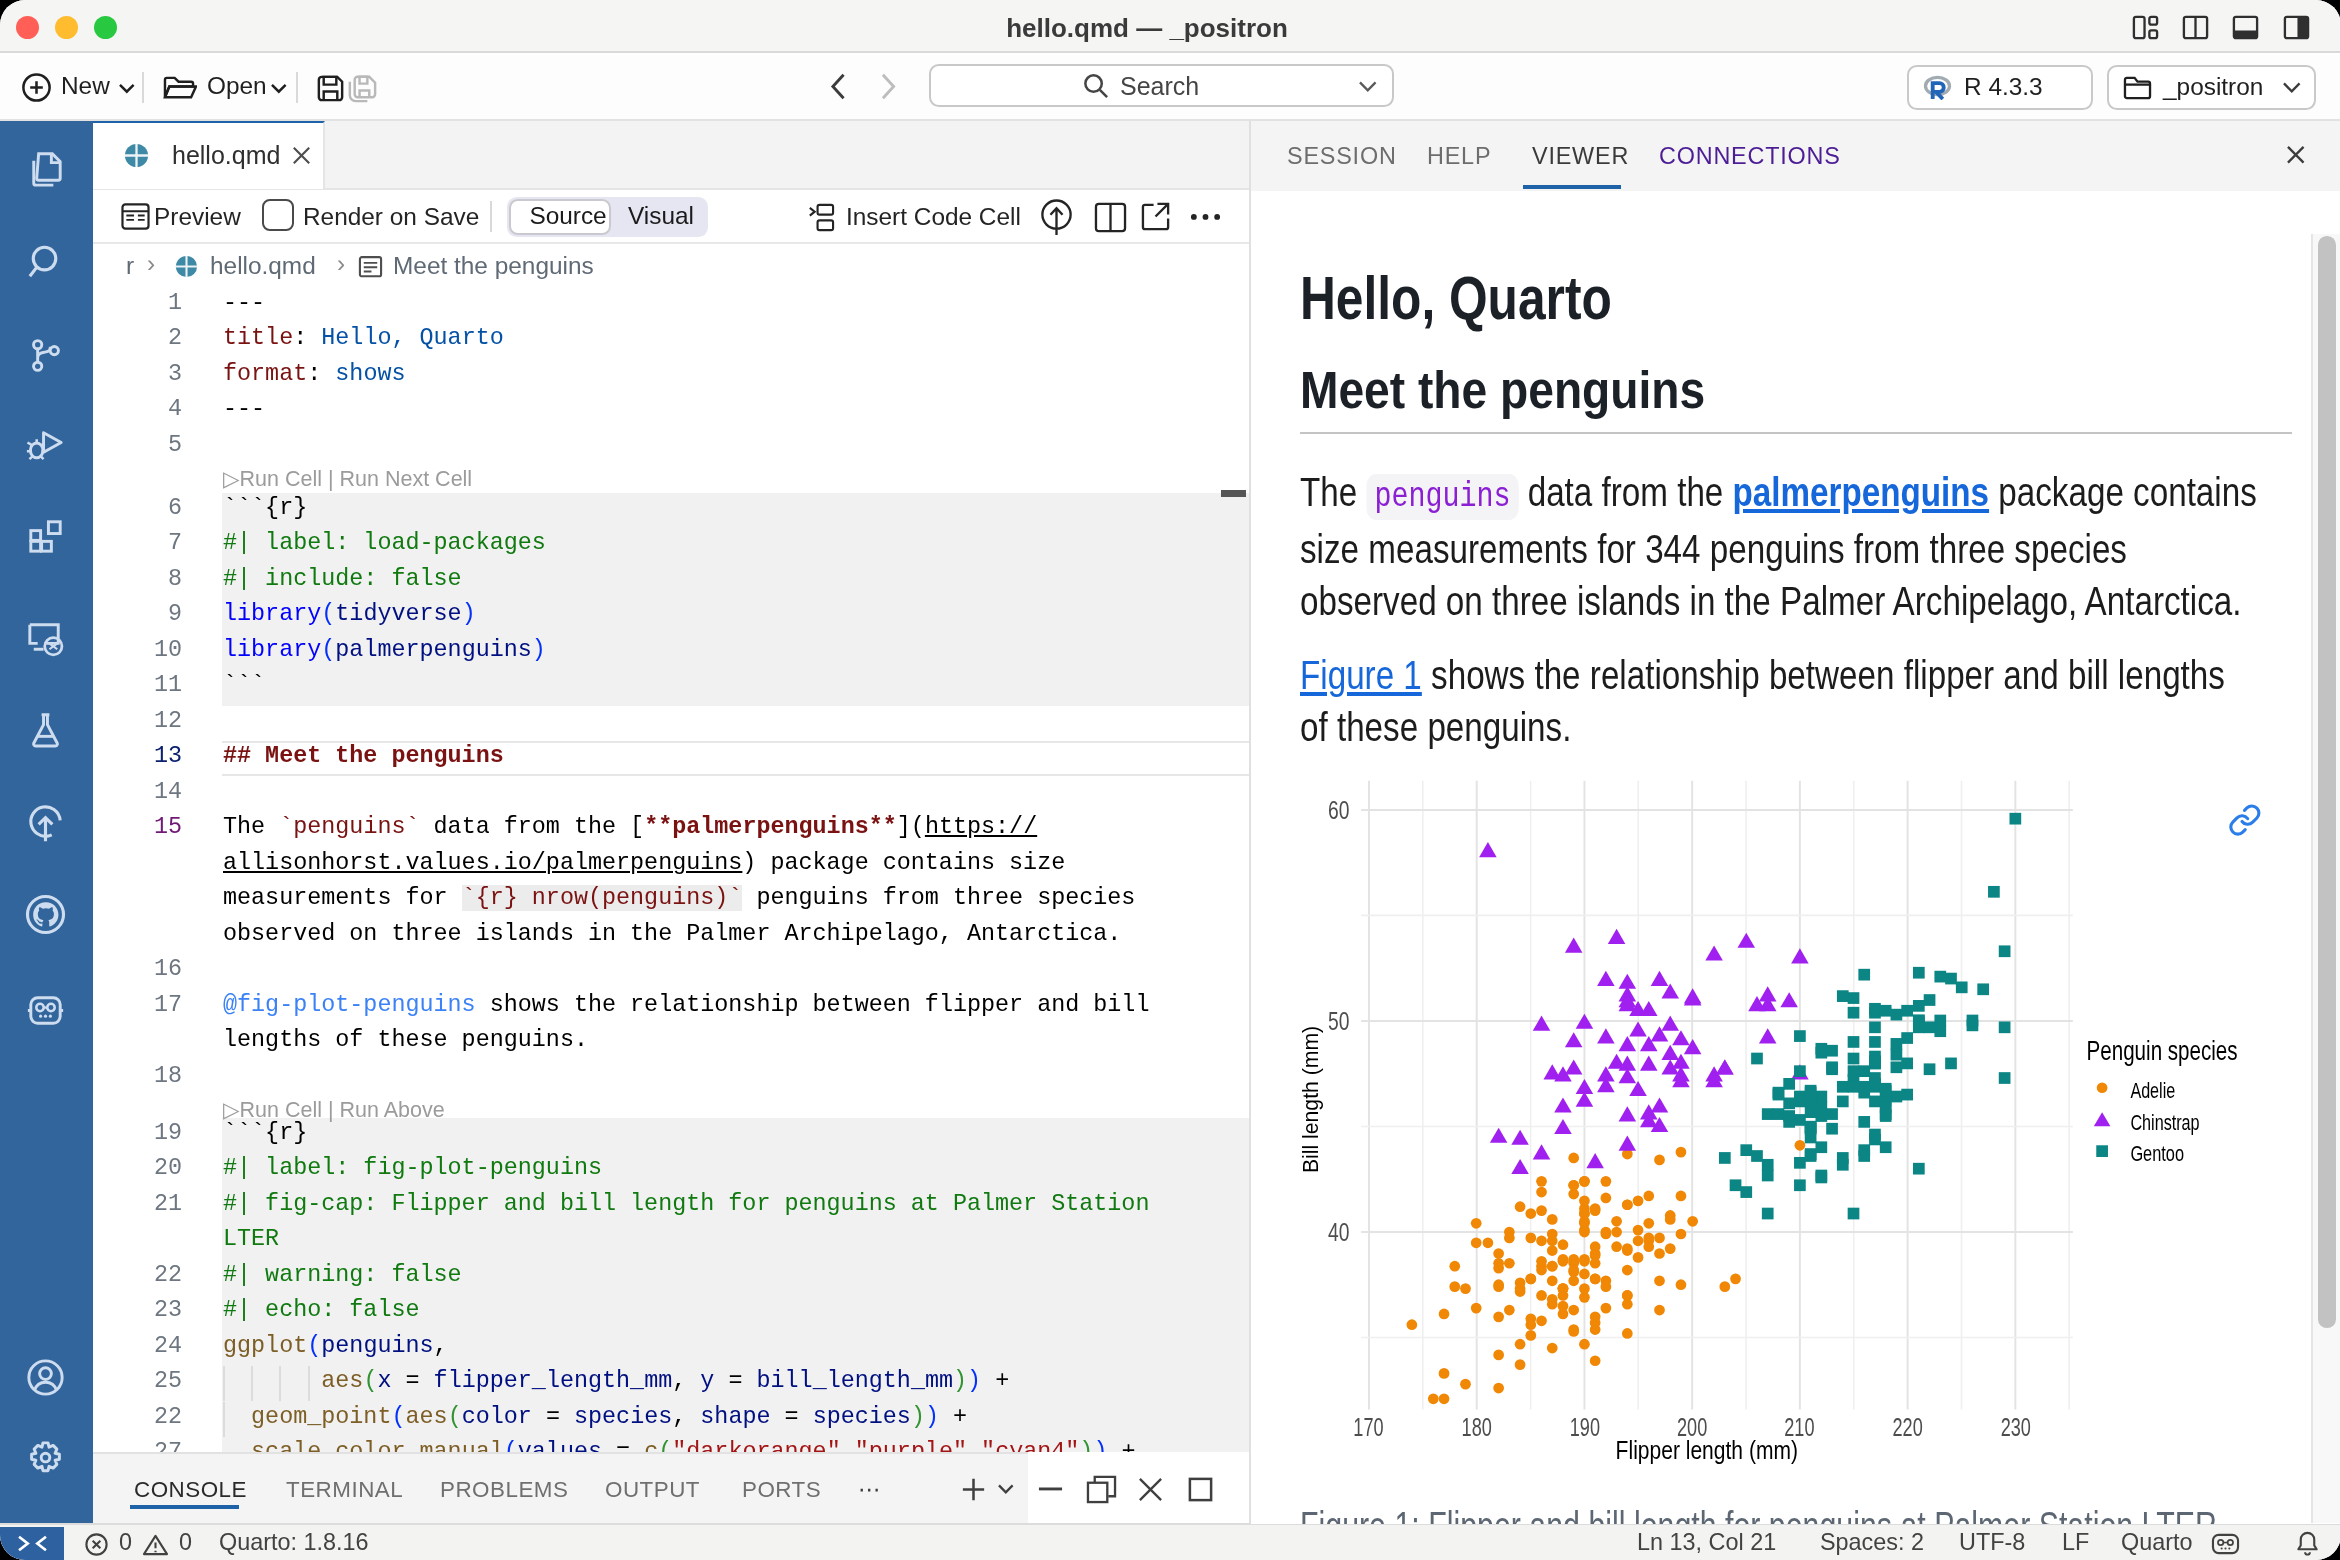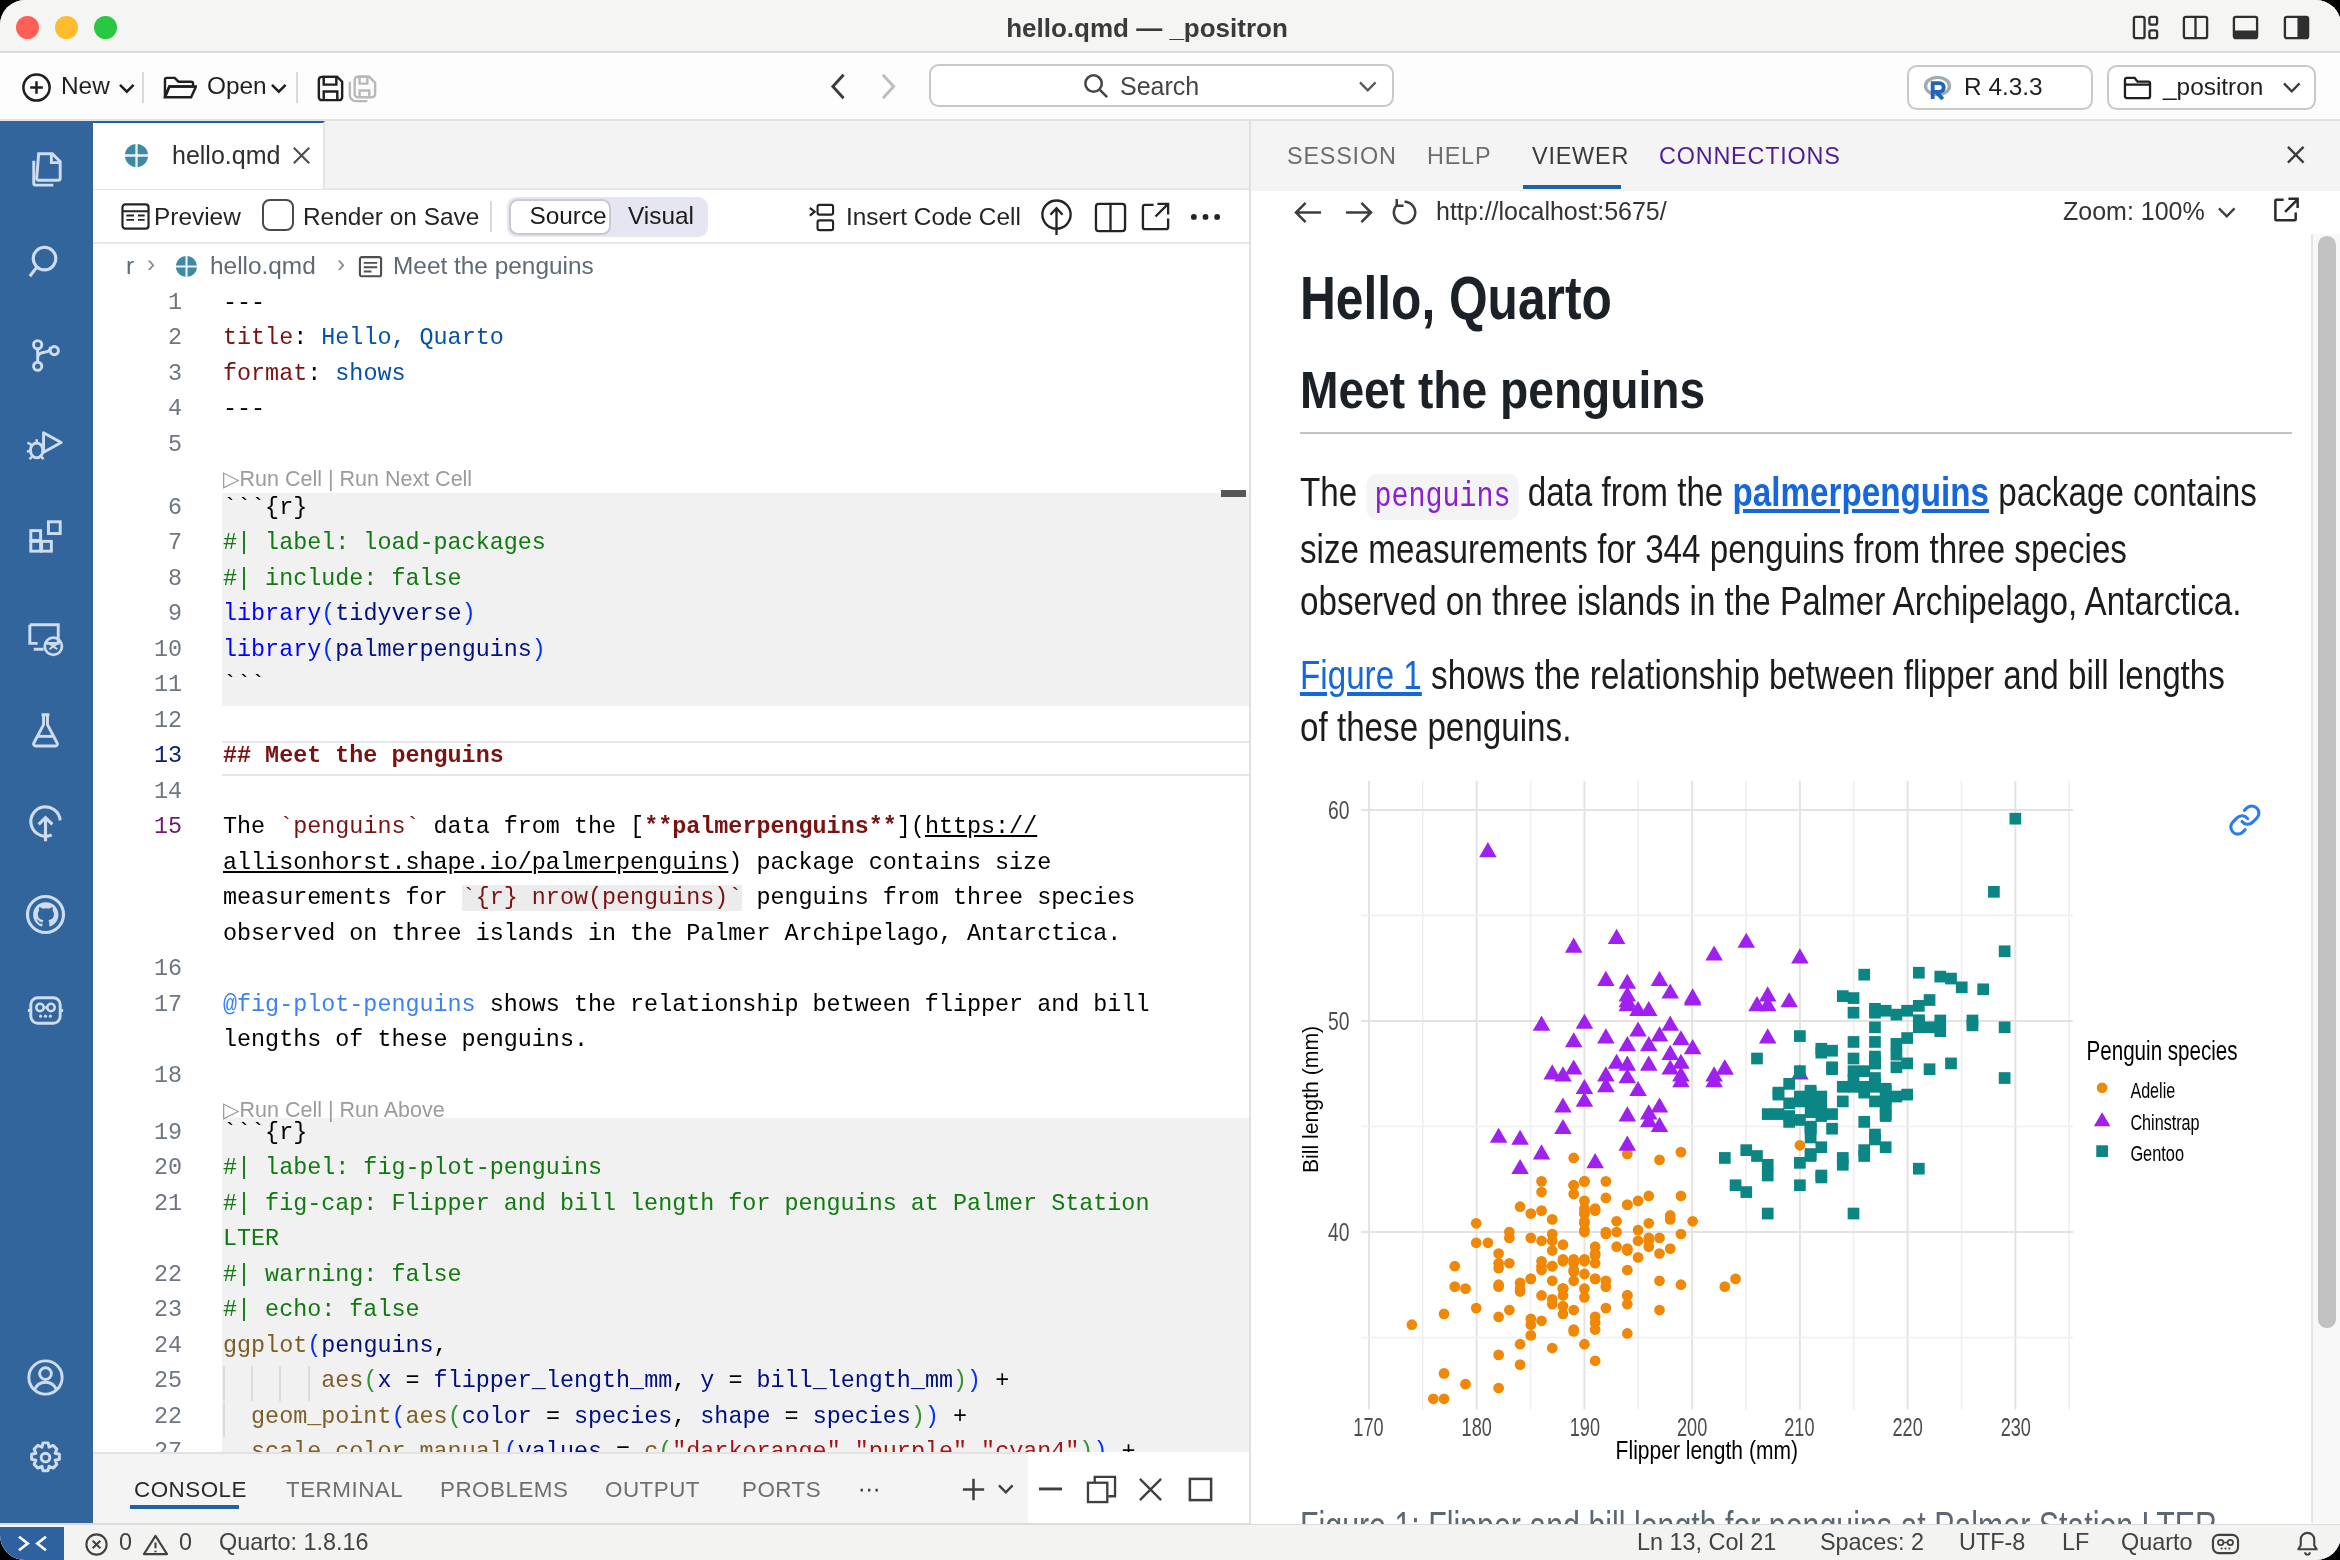--- a/index.html
+++ b/index.html
@@ -300,21 +300,21 @@
 <div class="ln" style="top:348px;color:#6e7781">10</div>
 <div class="row" style="top:348px"><span class="bl">library</span><span class="b1">(</span><span class="nv">palmerpenguins</span><span class="b1">)</span></div>
 <div class="ln" style="top:383px;color:#6e7781">11</div>
 <div class="row" style="top:383px">```</div>
 <div class="ln" style="top:419px;color:#6e7781">12</div>
 <div class="ln" style="top:454px;color:#0b216f">13</div>
 <div class="row" style="top:454px"><span class="k bold">## Meet the penguins</span></div>
 <div class="ln" style="top:490px;color:#6e7781">14</div>
 <div class="ln" style="top:525px;color:#701a75">15</div>
 <div class="row" style="top:525px">The <span class="k">`penguins`</span> data from the [<span class="k bold">**palmerpenguins**</span>](<span class="und">https://</span></div>
-<div class="row" style="top:561px"><span class="und">allisonhorst.shape.io/palmerpenguins</span>) package contains size</div>
+<div class="row" style="top:561px"><span class="und">allisonhorst.values.io/palmerpenguins</span>) package contains size</div>
 <div class="row" style="top:596px">measurements for <span class="ic">`{r} nrow(penguins)`</span> penguins from three species</div>
 <div class="row" style="top:632px">observed on three islands in the Palmer Archipelago, Antarctica.</div>
 <div class="ln" style="top:667px;color:#6e7781">16</div>
 <div class="ln" style="top:703px;color:#6e7781">17</div>
 <div class="row" style="top:703px"><span class="mg">@fig-plot-penguins</span> shows the relationship between flipper and bill</div>
 <div class="row" style="top:738px">lengths of these penguins.</div>
 <div class="ln" style="top:774px;color:#6e7781">18</div>
 <div class="lens" style="top:808px">▷Run Cell | Run Above</div>
 <div class="ln" style="top:831px;color:#6e7781">19</div>
 <div class="row" style="top:831px">```{r}</div>
@@ -403,41 +403,20 @@
 <div id="rpanel" class="abs">
       <div class="abs" style="left:-2px;top:0;width:2px;height:1402px;background:#e0e0e0"></div>
       <div id="rtabs" class="abs">
         <div class="rtab" style="left:36px;color:#6d6d6d">SESSION</div>
         <div class="rtab" style="left:176px;color:#6d6d6d">HELP</div>
         <div class="rtab" style="left:281px;color:#3a3a3a">VIEWER</div>
         <div class="rtab" style="left:408px;color:#4c1d95">CONNECTIONS</div>
         <div class="abs" style="left:272px;top:64px;width:98px;height:3.9px;background:#1e62a8"></div>
         <svg class="abs" style="left:1035px;top:24.4px" width="19.5" height="19.5" viewBox="0 0 20 20" fill="none">
           <path d="M2 2l16 16M18 2L2 18" stroke="#3c3c3c" stroke-width="2.4"></path>
-        </svg>
-      </div>
-      <div id="rnav" class="abs">
-        <svg class="abs" style="left:41px;top:7.8px" width="33" height="27" viewBox="0 0 34 28" fill="none">
-          <path d="M30 14H4M14 4L4 14l10 10" stroke="#3e3e3e" stroke-width="2.6"></path>
-        </svg>
-        <svg class="abs" style="left:91px;top:7.8px" width="33" height="27" viewBox="0 0 34 28" fill="none">
-          <path d="M4 14h26M20 4l10 10-10 10" stroke="#3e3e3e" stroke-width="2.6"></path>
-        </svg>
-        <svg class="abs" style="left:138px;top:5.9px" width="31" height="31" viewBox="0 0 32 32" fill="none">
-          <path d="M16 5a11 11 0 1 1-8 3.5" stroke="#3e3e3e" stroke-width="2.6" fill="none"></path>
-          <path d="M8 2v7h7" stroke="#3e3e3e" stroke-width="2.6"></path>
-        </svg>
-        <div class="abs" style="left:185px;top:5.9px">http://localhost:5675/</div>
-        <div class="abs" style="left:812px;top:5.9px">Zoom: 100%</div>
-        <svg class="abs" style="left:966px;top:14.6px" width="19.5" height="12.7" viewBox="0 0 20 13" fill="none">
-          <path d="M2 2.5l8 8 8-8" stroke="#3e3e3e" stroke-width="2.4"></path>
-        </svg>
-        <svg class="abs" style="left:1021px;top:3.9px" width="29" height="29" viewBox="0 0 30 30" fill="none">
-          <path d="M12 5H4.5a1 1 0 0 0-1 1v19a1 1 0 0 0 1 1h19a1 1 0 0 0 1-1V18" stroke="#2b2b2b" stroke-width="2.6"></path>
-          <path d="M17 4h9.5v9.5M26 5L13.5 17.5" stroke="#2b2b2b" stroke-width="2.6"></path>
         </svg>
       </div>
       <div id="viewer" class="abs">
         <div id="vh1" class="abs">Hello, Quarto</div>
         <div id="vh2" class="abs">Meet the penguins</div>
         <div id="vhr" class="abs"></div>
         <div class="vp" style="top:222px">The <span class="vcode">penguins</span> data from the <span class="vlink" style="font-weight:700">palmerpenguins</span> package contains<br>size measurements for 344 penguins from three species<br>observed on three islands in the Palmer Archipelago, Antarctica.</div>
         <div class="vp" style="top:405px"><span class="vlink">Figure 1</span> shows the relationship between flipper and bill lengths<br>of these penguins.</div>
         <div class="vp" style="top:1256px;color:#5c6773;transform:scaleX(.74)">Figure 1: Flipper and bill length for penguins at Palmer Station LTER</div>
       </div>

